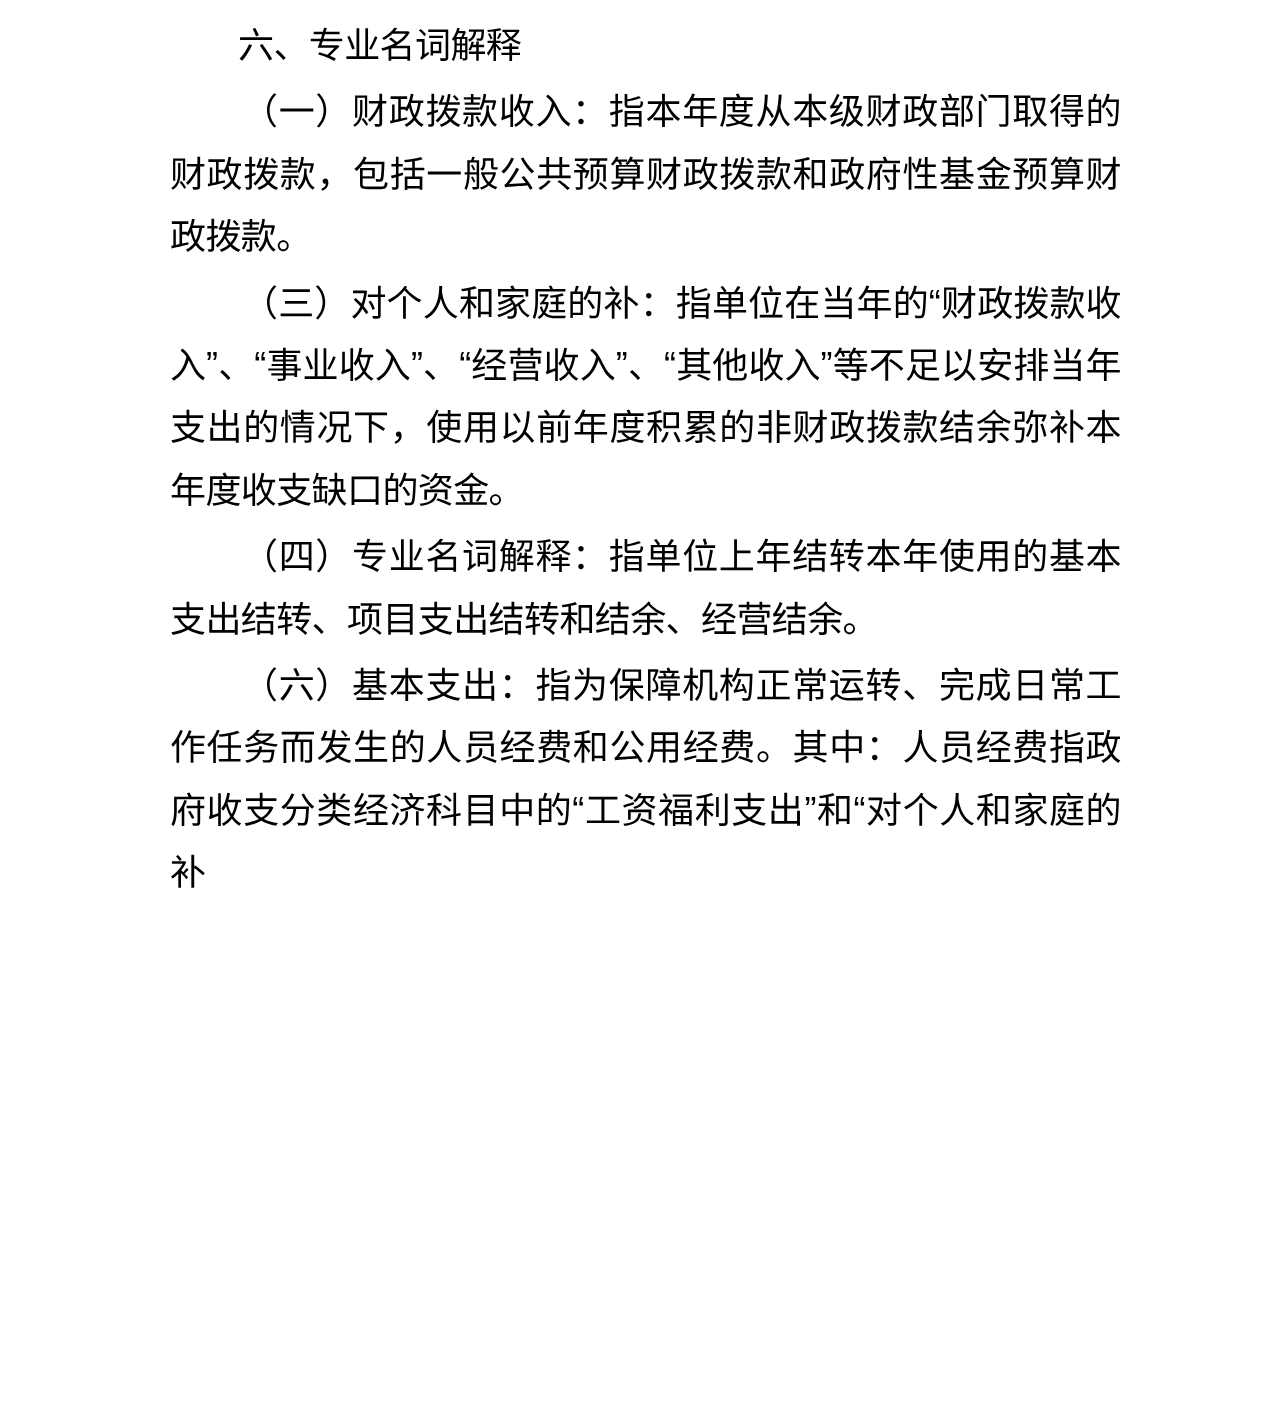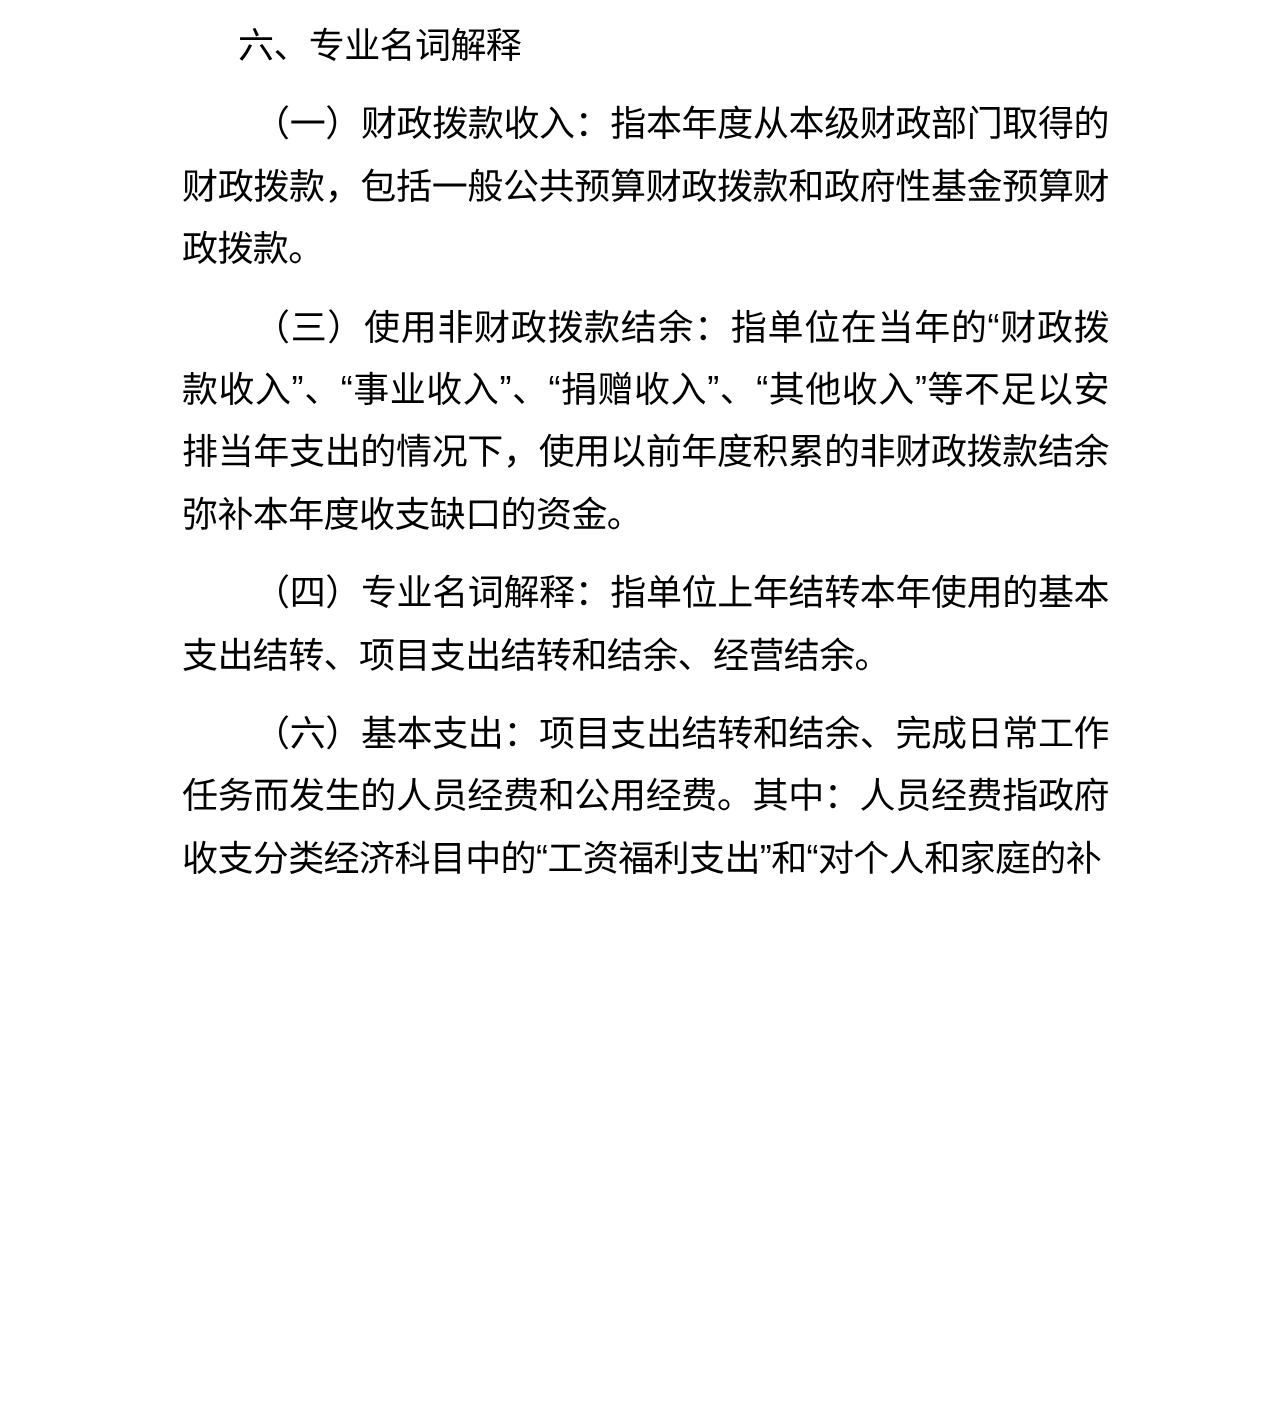--- a/index.html
+++ b/index.html
@@ -28,32 +28,32 @@
   }
   .section-title {
     margin: 0;
     font-size: 36px;
     font-weight: normal;
     text-indent: 2em;
     text-align: left;
     white-space: nowrap;
   }
   .para {
-    margin: 16px;
+    margin: 4px;
     text-indent: 2em;
   }
 </style>
 </head>
 <body>
 
 <div class="page">
   <h1 class="section-title">六、专业名词解释</h1>
 
   <p class="para">（一）财政拨款收入：指本年度从本级财政部门取得的财政拨款，包括一般公共预算财政拨款和政府性基金预算财政拨款。</p>
 
 
-  <p class="para">（三）使用非财政拨款结余：指单位在当年的“财政拨款收入”、“事业收入”、“捐赠收入”、“其他收入”等不足以安排当年支出的情况下，使用以前年度积累的非财政拨款结余弥补本年度收支缺口的资金。</p>
+  <p class="para">（三）对个人和家庭的补：指单位在当年的“财政拨款收入”、“事业收入”、“经营收入”、“其他收入”等不足以安排当年支出的情况下，使用以前年度积累的非财政拨款结余弥补本年度收支缺口的资金。</p>
 
   <p class="para">（四）专业名词解释：指单位上年结转本年使用的基本支出结转、项目支出结转和结余、经营结余。</p>
 
 
-  <p class="para">（六）基本支出：项目支出结转和结余、完成日常工作任务而发生的人员经费和公用经费。其中：人员经费指政府收支分类经济科目中的“工资福利支出”和“对个人和家庭的补</p>
+  <p class="para">（六）基本支出：指为保障机构正常运转、完成日常工作任务而发生的人员经费和公用经费。其中：人员经费指政府收支分类经济科目中的“工资福利支出”和“对个人和家庭的补</p>
 </div>
 
 </body></html>

